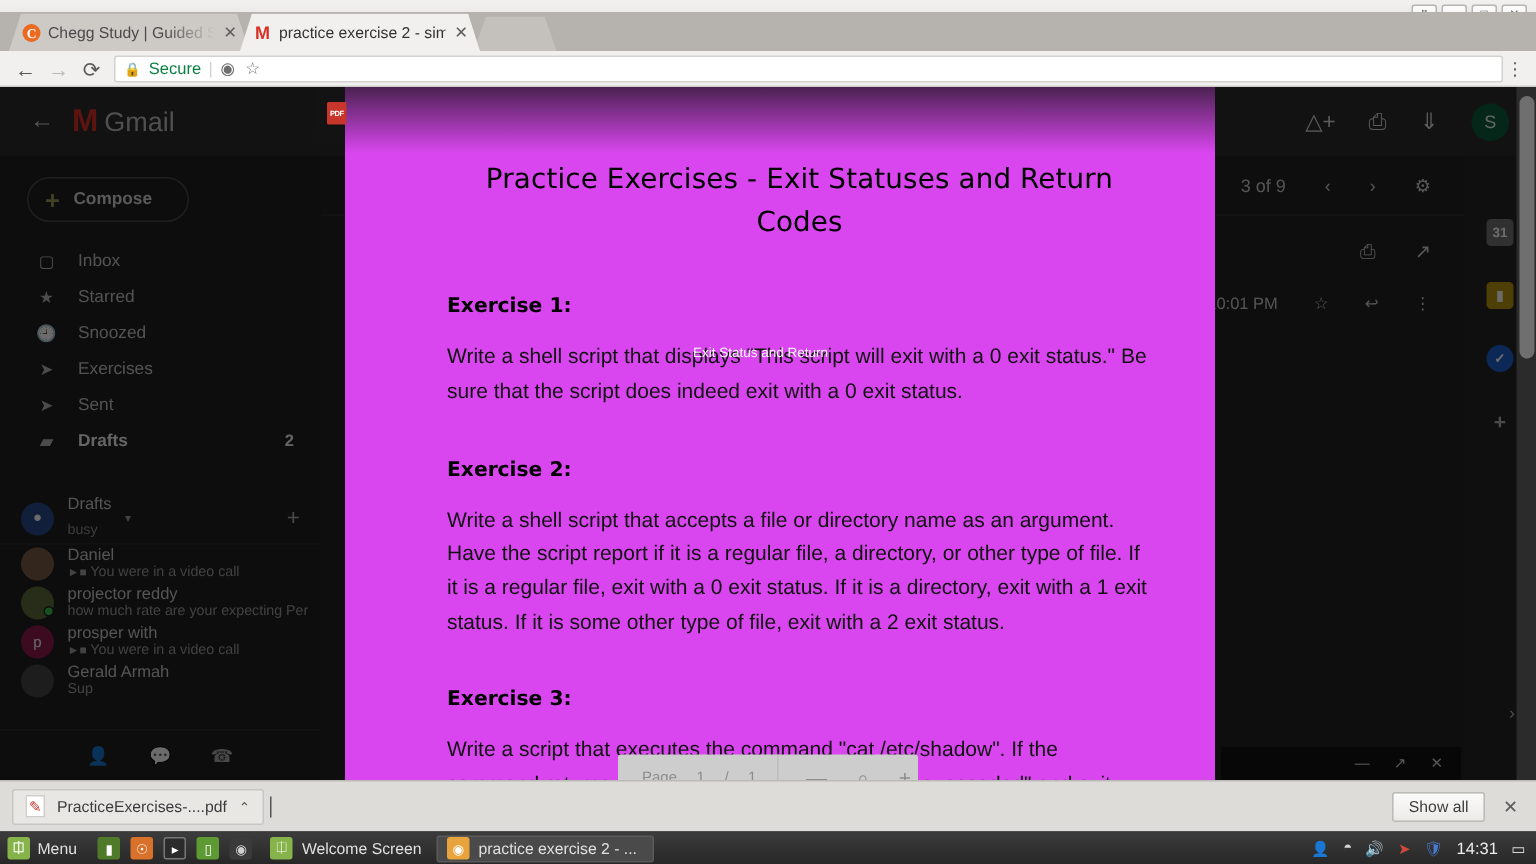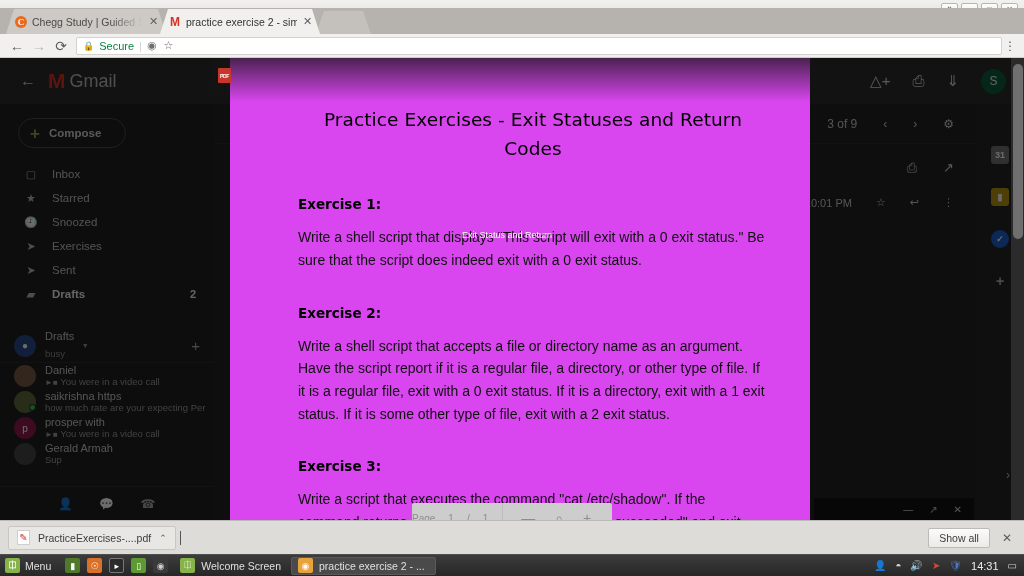--- a/index.html
+++ b/index.html
@@ -157,21 +157,21 @@
   .pdf-title { font-size:18.5px; text-align:center; line-height:1.55; font-weight:normal;
                font-family:"DejaVu Sans", sans-serif; letter-spacing:0.1px; padding:0 18px; }
   .ex-head { font-size:13.5px; font-weight:bold; margin:33px 0 0 0; font-family:"DejaVu Sans", sans-serif; }
   .ex-body { font-size:14px; line-height:1.62; margin-top:14px; font-family:Liberation Sans, sans-serif; color:#111; }
   .ghost { position:absolute; left:232px; top:172px; color:#fbfbfb; font-size:9px; }
 
   .pdf-ctrls {
     position:absolute; left:202px; bottom:-13px; width:200px; height:30px; background:#cdcdcd;
     border-radius:2px; display:flex; align-items:center; color:#8d8d8d; font-size:10px; z-index:6;
   }
-  .pdf-ctrls .grp1 { display:flex; align-items:center; gap:13px; }
+  .pdf-ctrls .grp1 { display:flex; align-items:center; gap:13px; padding-left:16px; }
   .pdf-ctrls .sep { width:1px; height:30px; background:#bdbdbd; margin-left:14px; }
   .pdf-ctrls .grp2 { display:flex; align-items:center; gap:20px; padding-left:18px; font-size:14px; }
 
   
   .dlbar {
     position:absolute; left:0; top:520px; width:1024px; height:34px;
     background:#dedcd9; border-top:1px solid #bcbab7;
     display:flex; align-items:center; padding:0 8px;
   }
   .dl-item {
@@ -332,21 +332,21 @@
             <span class="hg-txt">
               <span class="nm">Daniel</span>
               <span class="sub"><span class="vid-ico">►■</span> <span>You were in a video call</span></span>
             </span>
           </div>
 
           <div class="hg-row">
             <span class="hg-av" style="background:#5d6b3a"></span>
             <span class="dot-online"></span>
             <span class="hg-txt">
-              <span class="nm">saikrishna https</span>
+              <span class="nm">projector reddy</span>
               <span class="sub">how much rate are your expecting Per</span>
             </span>
           </div>
 
           <div class="hg-row">
             <span class="hg-av" style="background:#8e1b4a">p</span>
             <span class="hg-txt">
               <span class="nm">prosper with</span>
               <span class="sub"><span class="vid-ico">►■</span> <span>You were in a video call</span></span>
             </span>

